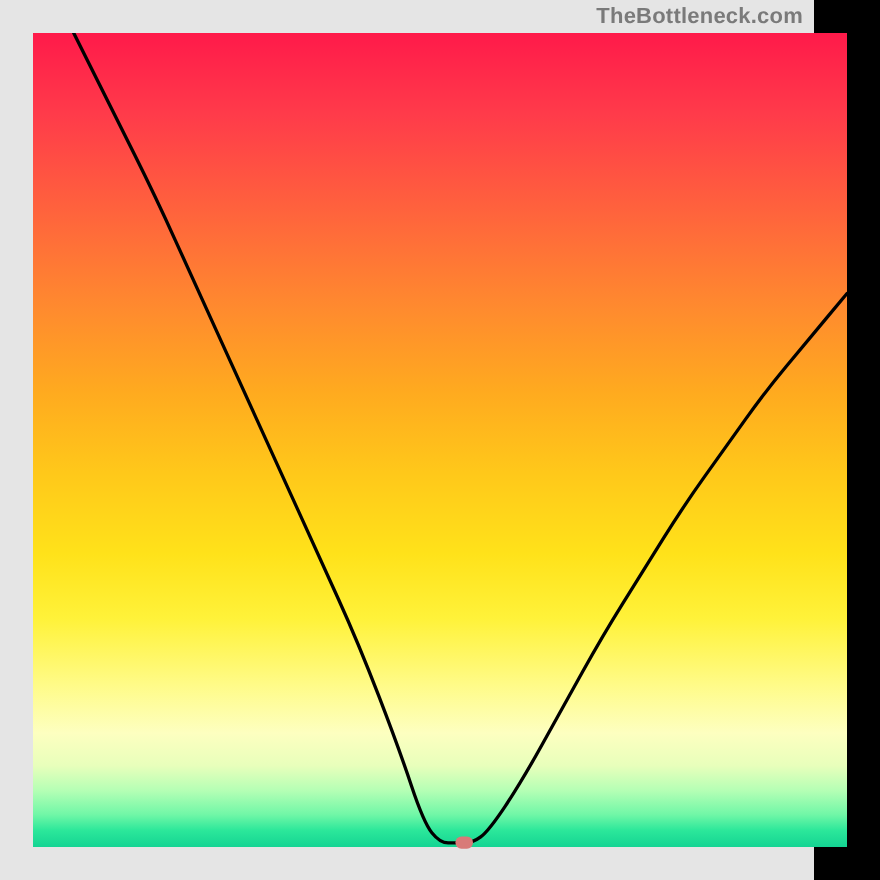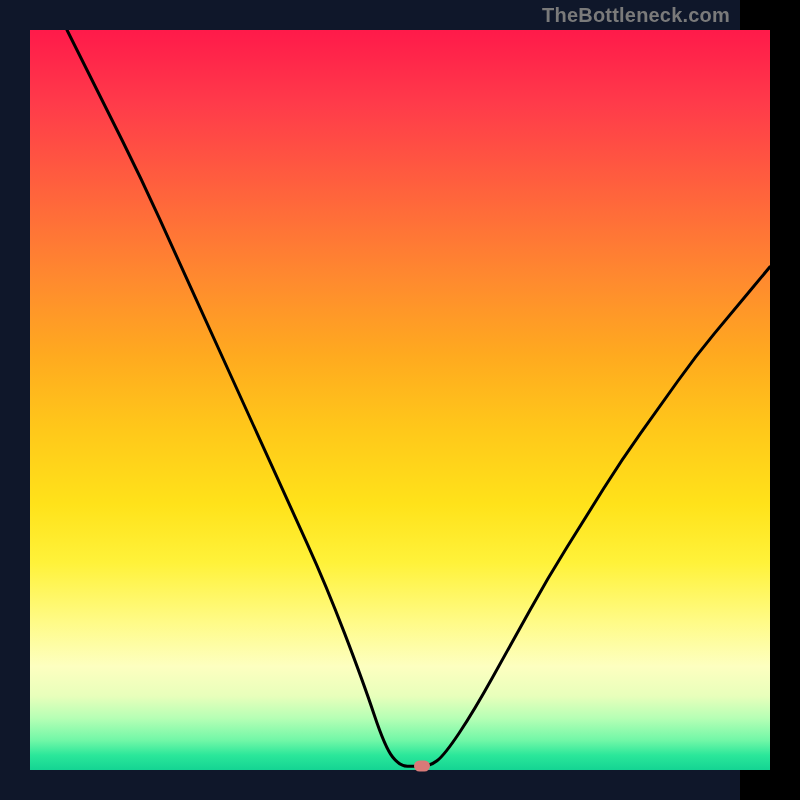--- a/index.html
+++ b/index.html
@@ -7,21 +7,21 @@
     padding: 0;
     width: 800px;
     height: 800px;
     background: #000;
     overflow: hidden;
   }
   .frame {
     position: relative;
     width: 740px;
     height: 800px;
-    background: #0f172a;
+    background: #e5e5e5;
   }
   .plot-area {
     position: absolute;
     left: 30px;
     top: 30px;
     width: 740px;
     height: 740px;
     
     background: linear-gradient(
       to bottom,

